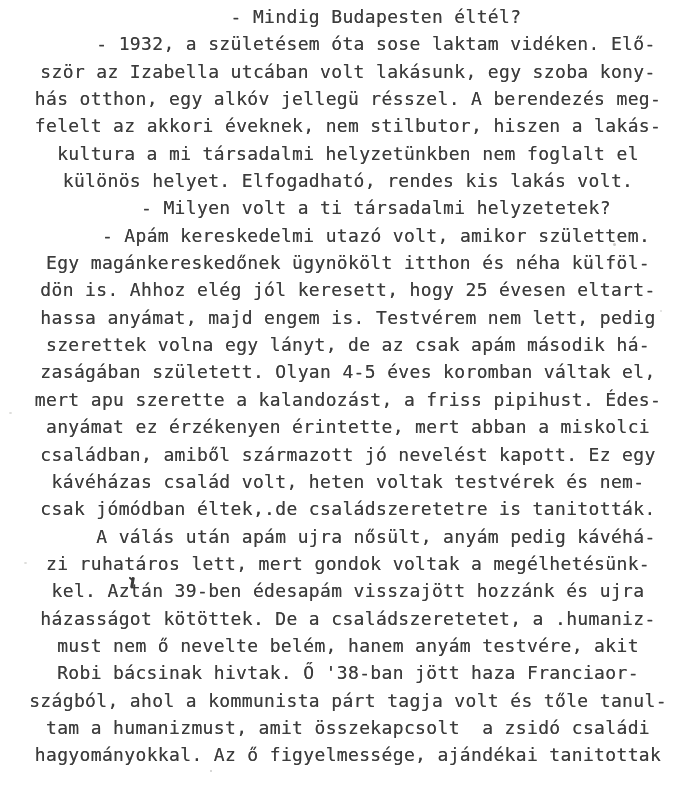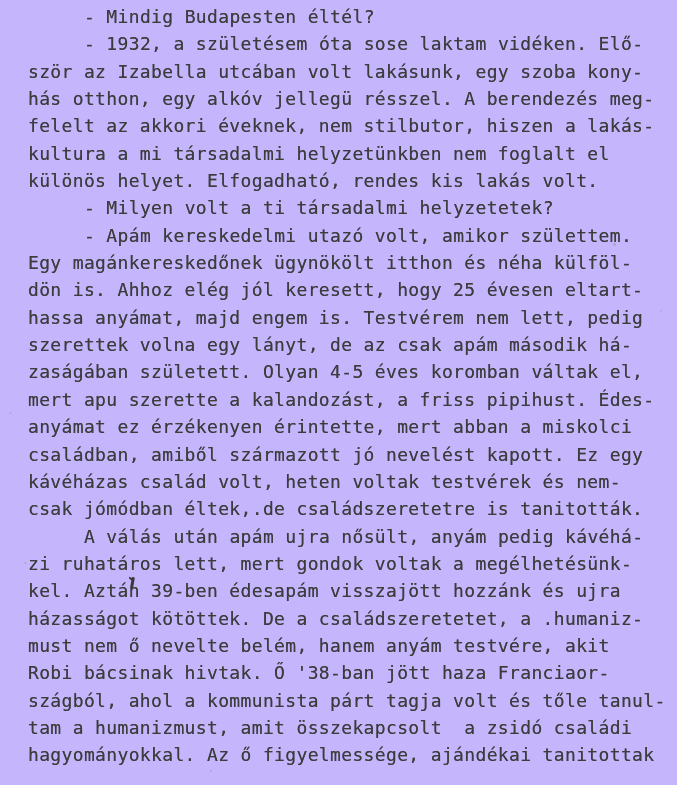--- a/index.html
+++ b/index.html
@@ -71,21 +71,21 @@
   }
   .speck.s1 { left: 613px; top: 243px; width: 3px; height: 3px; }
   .speck.s2 { left: 9px;   top: 412px; width: 3px; height: 2px; opacity: 0.35; }
   .speck.s3 { left: 24px;  top: 562px; width: 3px; height: 2px; opacity: 0.35; }
   .speck.s4 { left: 210px; top: 770px; width: 2px; height: 2px; opacity: 0.5; }
   .speck.s5 { left: 660px; top: 310px; width: 2px; height: 2px; opacity: 0.35; }
 </style>
 </head>
 <body>
 
-<div class="page" style="background: #c4b5fd;">
+<div class="page" style="background: #ffffff; text-align: center;">
   <div class="text-block" id="lines-container" style="color: rgb(60, 60, 60);"><div class="line indent">- Mindig Budapesten éltél?</div><div class="line indent">- 1932, a születésem óta sose laktam vidéken. Elő-</div><div class="line">ször az Izabella utcában volt lakásunk, egy szoba kony-</div><div class="line">hás otthon, egy alkóv jellegü résszel. A berendezés meg-</div><div class="line">felelt az akkori éveknek, nem stilbutor, hiszen a lakás-</div><div class="line">kultura a mi társadalmi helyzetünkben nem foglalt el</div><div class="line">különös helyet. Elfogadható, rendes kis lakás volt.</div><div class="line indent">- Milyen volt a ti társadalmi helyzetetek?</div><div class="line indent">- Apám kereskedelmi utazó volt, amikor születtem.</div><div class="line">Egy magánkereskedőnek ügynökölt itthon és néha külföl-</div><div class="line">dön is. Ahhoz elég jól keresett, hogy 25 évesen eltart-</div><div class="line">hassa anyámat, majd engem is. Testvérem nem lett, pedig</div><div class="line">szerettek volna egy lányt, de az csak apám második há-</div><div class="line">zaságában született. Olyan 4-5 éves koromban váltak el,</div><div class="line">mert apu szerette a kalandozást, a friss pipihust. Édes-</div><div class="line">anyámat ez érzékenyen érintette, mert abban a miskolci</div><div class="line">családban, amiből származott jó nevelést kapott. Ez egy</div><div class="line">kávéházas család volt, heten voltak testvérek és nem-</div><div class="line">csak jómódban éltek,.de családszeretetre is tanitották.</div><div class="line indent">A válás után apám ujra nősült, anyám pedig kávéhá-</div><div class="line">zi ruhatáros lett, mert gondok voltak a megélhetésünk-</div><div class="line">kel. Aztán 39-ben édesapám visszajött hozzánk és ujra</div><div class="line">házasságot kötöttek. De a családszeretetet, a .humaniz-</div><div class="line">must nem ő nevelte belém, hanem anyám testvére, akit</div><div class="line">Robi bácsinak hivtak. Ő '38-ban jött haza Franciaor-</div><div class="line">szágból, ahol a kommunista párt tagja volt és tőle tanul-</div><div class="line">tam a humanizmust, amit összekapcsolt  a zsidó családi</div><div class="line">hagyományokkal. Az ő figyelmessége, ajándékai tanitottak</div></div>
   <div class="hand-mark"></div>
   <div class="speck s1"></div>
   <div class="speck s2"></div>
   <div class="speck s3"></div>
   <div class="speck s4"></div>
   <div class="speck s5"></div>
 </div>
 
 </body></html>

